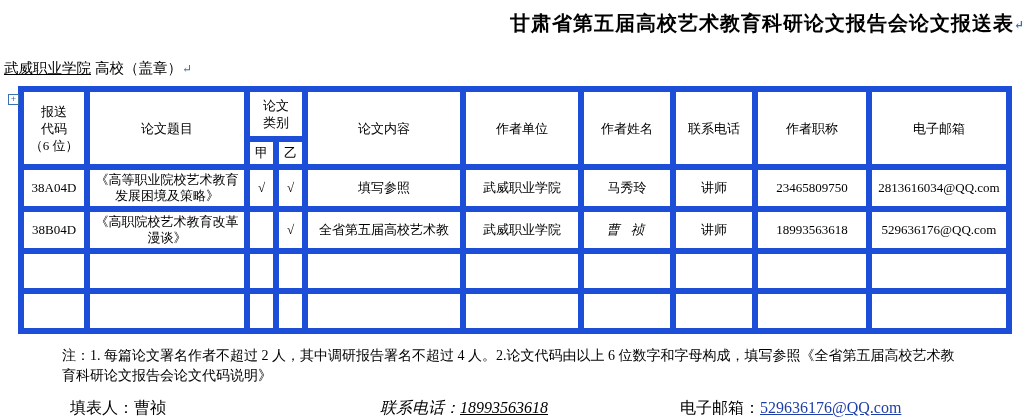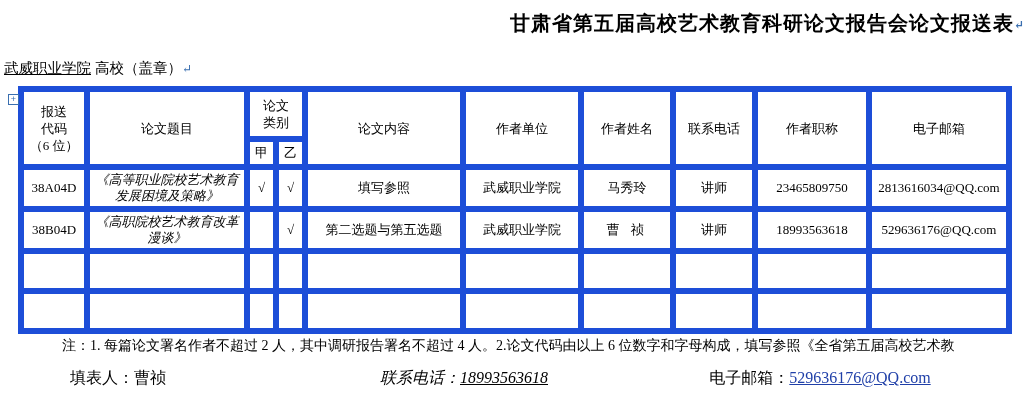--- a/index.html
+++ b/index.html
@@ -78,42 +78,42 @@
   .hdr-rank { width: 82px; }
   .hdr-phone { width: 114px; }
   .hdr-email { width: 140px; }
 
   .h-cell { height: 58px; line-height: 17px; }
   .cat-top { height: 40px; line-height: 17px; }
   .cat-sub { height: 18px; }
   .row-data td { height: 32px; }
   .row-empty td { height: 30px; }
   .check { font-size: 15px; }
-  .title-cell { font-size: 12.5px; line-height: 16px; font-style: italic; }
+  .title-cell { font-size: 12.5px; line-height: 16px; }
   .content-cell { font-size: 12.5px; }
   .email-cell { font-size: 12.5px; }
-  .name-spaced { letter-spacing: 4px; }
+  .name-spaced { letter-spacing: 4px; font-style: italic; }
 
   .note {
     margin-left: 62px;
-    margin-top: 2px;
+    margin-top: 12px;
     font-size: 14px;
     line-height: 20px;
     width: 930px;
   }
   .footer {
     margin-top: 12px;
     margin-left: 70px;
     font-size: 16px;
     display: flex;
     width: 890px;
   }
   .footer .f1 { width: 310px; }
   .footer .f2 { width: 300px; font-style: italic; }
-  .footer .f3 { flex: 1; text-align: center; }
+  .footer .f3 { flex: 1; }
   .u-link {
     color: #1f3fa8;
     text-decoration: underline;
   }
   .u-plain { text-decoration: underline; }
 </style>
 </head>
 <body>
 
 <div class="page">
@@ -176,21 +176,21 @@
         <td>马秀玲</td>
         <td>讲师</td>
         <td>23465809750</td>
         <td class="email-cell">2813616034@QQ.com</td>
       </tr>
       <tr class="row-data">
         <td>38B04D</td>
         <td class="title-cell">《高职院校艺术教育改革漫谈》</td>
         <td class="check"></td>
         <td class="check">√</td>
-        <td class="content-cell">第二选题与第五选题</td>
+        <td class="content-cell">全省第五届高校艺术教</td>
         <td>武威职业学院</td>
         <td class="name-spaced">曹  祯</td>
         <td>讲师</td>
         <td>18993563618</td>
         <td class="email-cell">529636176@QQ.com</td>
       </tr>
       <tr class="row-empty">
         <td></td>
         <td></td>
         <td></td>
@@ -212,20 +212,21 @@
         <td></td>
         <td></td>
         <td></td>
         <td></td>
       </tr>
     </tbody>
   </table>
 
   <div class="note">
     <div>注：1. 每篇论文署名作者不超过 2 人，其中调研报告署名不超过 4 人。2.论文代码由以上 6 位数字和字母构成，填写参照《全省第五届高校艺术教</div>
+    <div>育科研论文报告会论文代码说明》</div>
   </div>
 
   <div class="footer">
     <div class="f1">
       <span>填表人：</span><span>曹祯</span>
     </div>
     <div class="f2">
       <span>联系电话：</span><span class="u-plain">18993563618</span>
     </div>
     <div class="f3">

